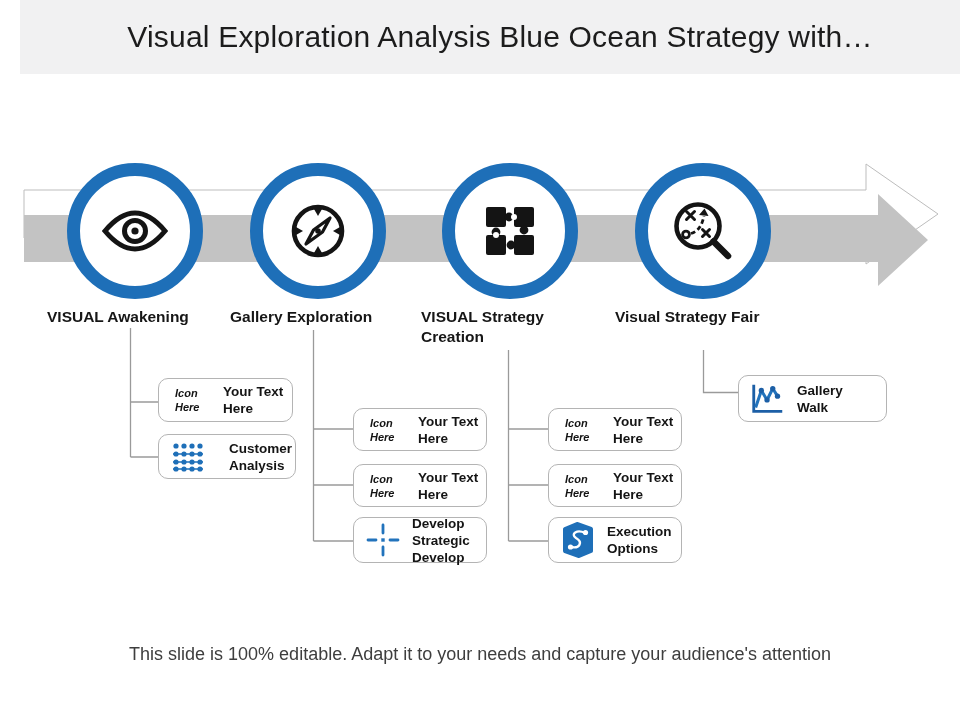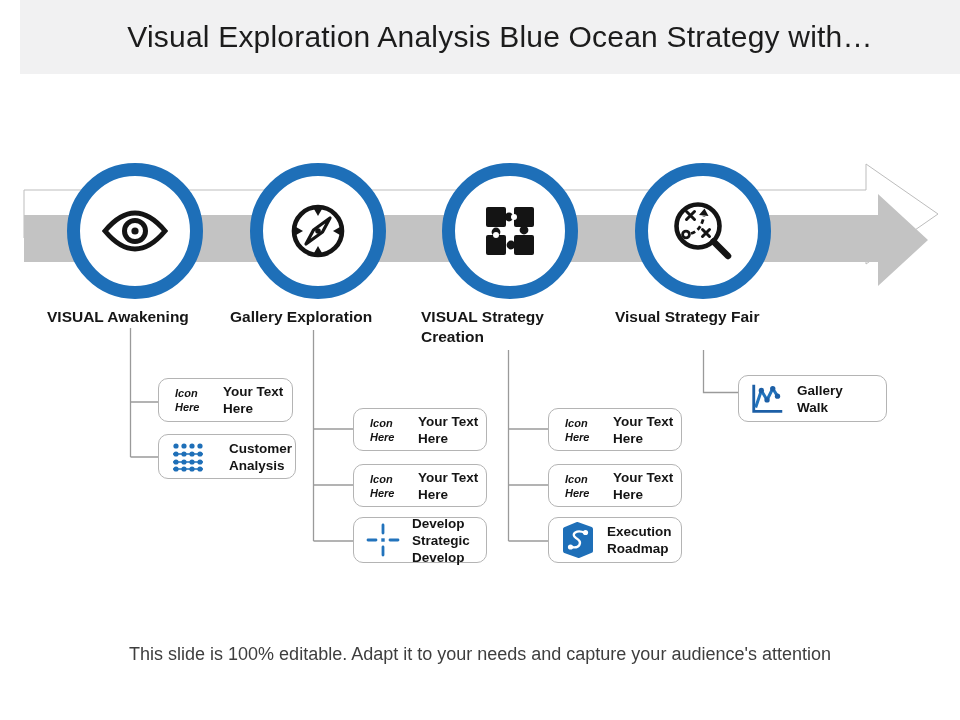--- a/index.html
+++ b/index.html
@@ -175,21 +175,21 @@
   </div>
   <div class="item-box b3c">
     <div class="icon-cell">
       <svg width="40" height="40" viewBox="0 0 40 40">
         <path d="M7,9 L19,4 L33,9 L33,31 L21,36 L7,31 Z" fill="#1E6FB8" stroke="#1E6FB8" stroke-width="4" stroke-linejoin="round"></path>
         <path d="M13,27 C22,29 25,22 18,18 C12,14 19,9 27,13" fill="none" stroke="#ffffff" stroke-width="2.4"></path>
         <circle cx="12.5" cy="27" r="2.6" fill="#ffffff"></circle>
         <circle cx="27.5" cy="12.5" r="2.6" fill="#ffffff"></circle>
       </svg>
     </div>
-    <div class="box-text">Execution Roadmap</div>
+    <div class="box-text">Execution Options</div>
   </div>
 
   <div class="item-box b4a">
     <div class="icon-cell">
       <svg width="38" height="36" viewBox="0 0 40 36">
         <path d="M5,3 L5,31 L35,31" fill="none" stroke="#1C5FA6" stroke-width="3"></path>
         <polyline points="7,27 13,9 19,19 25,7 30,15" fill="none" stroke="#2273BC" stroke-width="3.2" stroke-linejoin="round"></polyline>
         <g fill="#1C5FA6">
           <circle cx="13" cy="9" r="2.8"></circle>
             <circle cx="19" cy="19" r="2.8"></circle>

